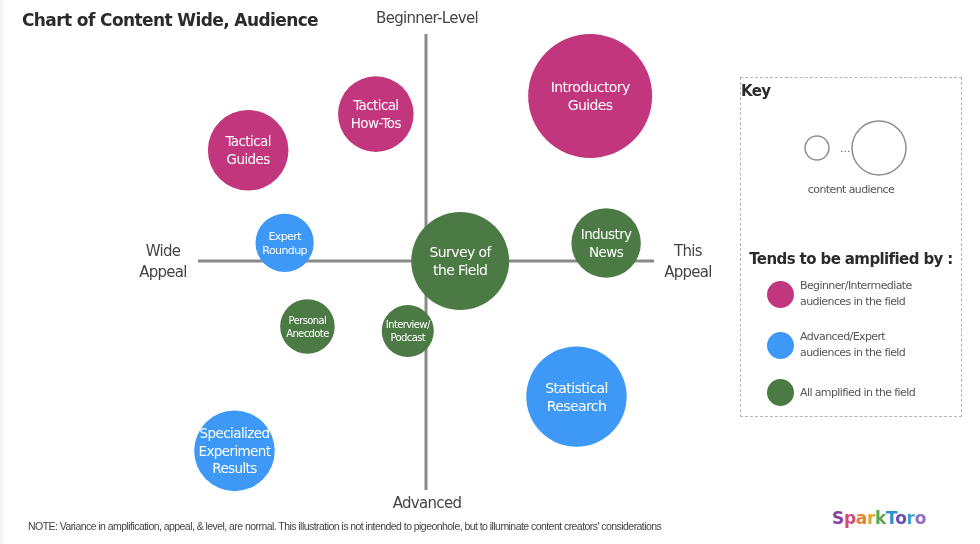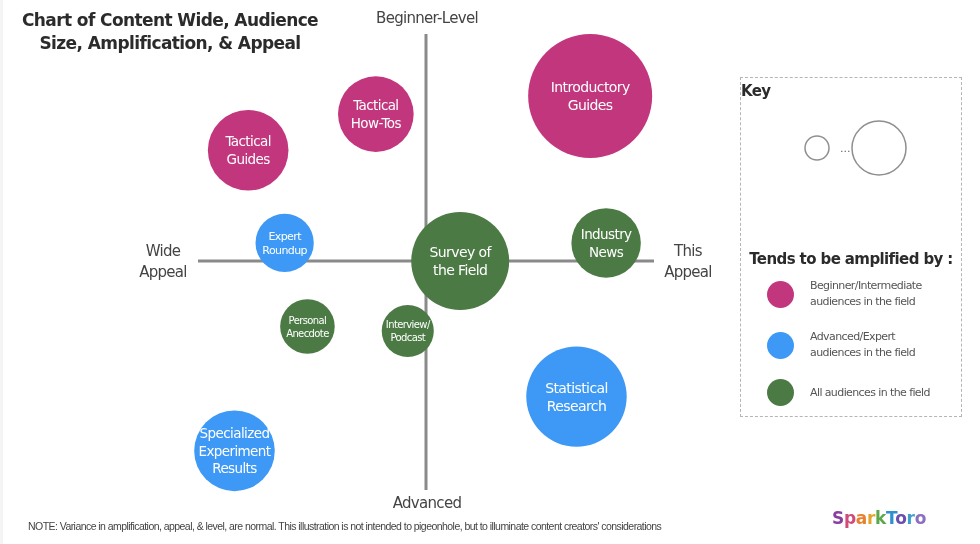--- a/index.html
+++ b/index.html
@@ -15,36 +15,35 @@
   .key { position:absolute; left:740px; top:77px; width:222px; height:340px;
          border:1.5px dashed #b5b5b5; box-sizing:border-box; }
   .key-title { position:absolute; left:0; width:100%; top:4px; 
                font-family:"DejaVu Sans", sans-serif; font-weight:bold; font-size:15px; color:#2b2b2b; letter-spacing:-0.6px;}
   .key-size-caption { position:absolute; left:0; width:100%; top:104px; text-align:center;
                       font-family:"DejaVu Sans", sans-serif; font-size:11px; color:#555; line-height:16px; letter-spacing:-0.6px;}
   .key-amp-title { position:absolute; left:0; width:100%; top:172px; text-align:center;
                    font-family:"DejaVu Sans", sans-serif; font-weight:bold; font-size:15px; color:#2b2b2b; letter-spacing:-0.6px;}
   .key-item { position:absolute; left:26px; display:flex; align-items:center; }
   .key-dot { width:27px; height:27px; border-radius:50%; flex:none; }
-  .key-text { margin-left:16px; font-family:"DejaVu Sans", sans-serif; font-size:11px;
+  .key-text { margin-left:6px; font-family:"DejaVu Sans", sans-serif; font-size:11px;
               color:#555; line-height:16px; letter-spacing:-0.6px; }
   .note { position:absolute; left:28px; top:520px; font-family:Liberation Sans, sans-serif;
           font-size:10.5px; color:#444; letter-spacing:-0.55px; white-space:nowrap; }
   .logo { position:absolute; left:832px; top:508px; font-family:"DejaVu Sans", sans-serif;
           font-weight:bold; font-size:17px; letter-spacing:-0.3px; }
   .edge { position:absolute; left:0; top:0; width:3px; height:544px; background:#f4f4f4; }
 </style>
 </head>
 <body>
 
 <div class="edge"></div>
 
 <div class="title">
   <div>Chart of Content Wide, Audience</div>
-  <div>Size, Amplification, &amp; Appeal</div>
 </div>
 
 <svg id="chart" width="980" height="544">
   <g id="axes">
       <line x1="198" y1="261" x2="654" y2="261" stroke="#8a8a8a" stroke-width="3"></line>
       <line x1="426" y1="34" x2="426" y2="490" stroke="#8a8a8a" stroke-width="3"></line>
     </g>
   <g id="bubbles">
       <g>
         <circle cx="590.16" cy="96.02000000000001" r="62" fill="#c2367e"></circle>
@@ -112,39 +111,40 @@
 </div>
 
 <div class="key">
   <div class="key-title">Key</div>
   <svg style="position:absolute; left:0; top:36px;" width="222" height="64">
     <circle cx="76" cy="34" r="12" fill="none" stroke="#8f8f8f" stroke-width="1.5"></circle>
     <text x="99" y="38" font-size="11" fill="#666" font-family="DejaVu Sans, sans-serif">...</text>
     <circle cx="138" cy="34" r="27" fill="none" stroke="#8f8f8f" stroke-width="1.5"></circle>
   </svg>
   <div class="key-size-caption">
+    <div>content audience</div>
   </div>
   <div class="key-amp-title">Tends to be amplified by :</div>
 
   <div class="key-item" style="top:200px;">
     <span class="key-dot" style="background: rgb(194, 54, 126);"></span>
     <span class="key-text">
       <div>Beginner/Intermediate</div>
       <div>audiences in the field</div>
     </span>
   </div>
   <div class="key-item" style="top:251px;">
     <span class="key-dot" style="background: rgb(61, 153, 245);"></span>
     <span class="key-text">
       <div>Advanced/Expert</div>
       <div>audiences in the field</div>
     </span>
   </div>
   <div class="key-item" style="top:301px;">
     <span class="key-dot" style="background: rgb(76, 122, 69);"></span>
     <span class="key-text">
-      <div>All audiences in the field</div>
+      <div>All amplified in the field</div>
     </span>
   </div>
 </div>
 
 <div class="note">NOTE: Variance in amplification, appeal, &amp; level, are normal. This illustration is not intended to pigeonhole, but to illuminate content creators' considerations</div>
 <div class="logo" id="logo"><span style="color: rgb(138, 63, 160);">S</span><span style="color: rgb(210, 74, 122);">p</span><span style="color: rgb(232, 128, 47);">a</span><span style="color: rgb(226, 165, 42);">r</span><span style="color: rgb(90, 168, 74);">k</span><span style="color: rgb(47, 143, 208);">T</span><span style="color: rgb(106, 79, 176);">o</span><span style="color: rgb(62, 159, 207);">r</span><span style="color: rgb(140, 111, 192);">o</span></div>
 
 </body></html>

